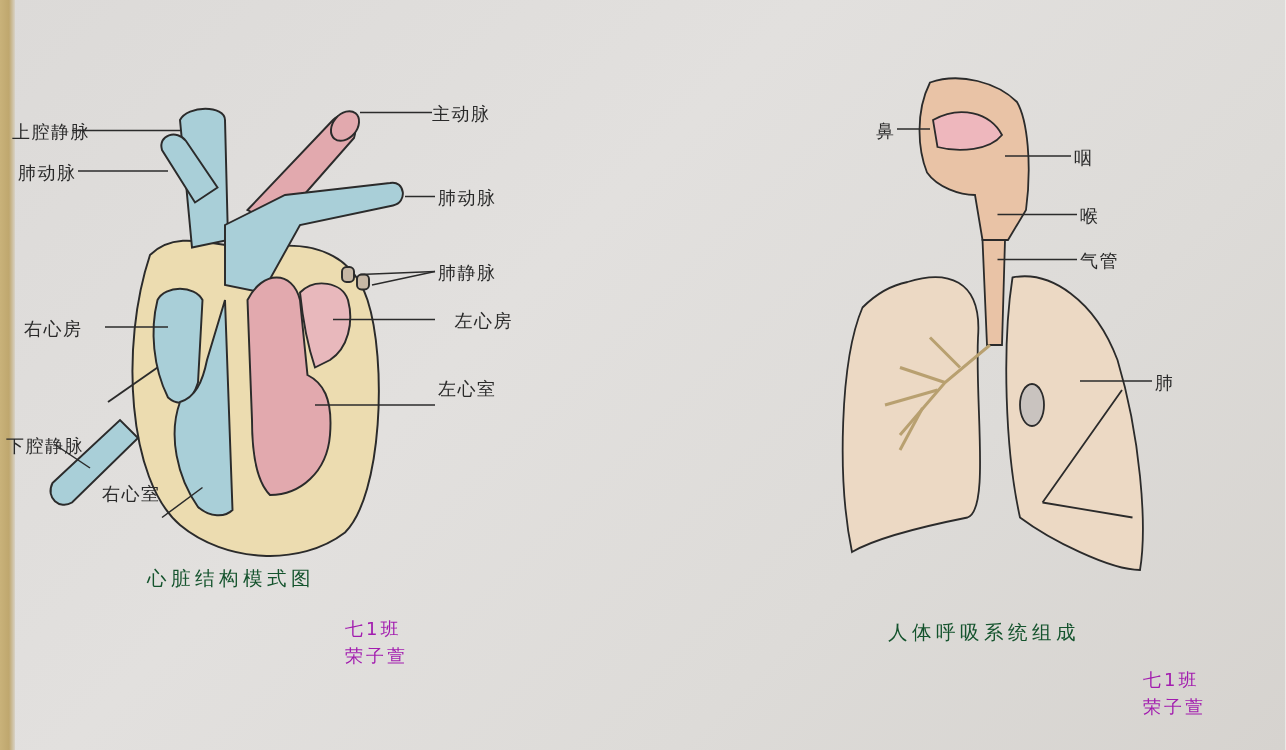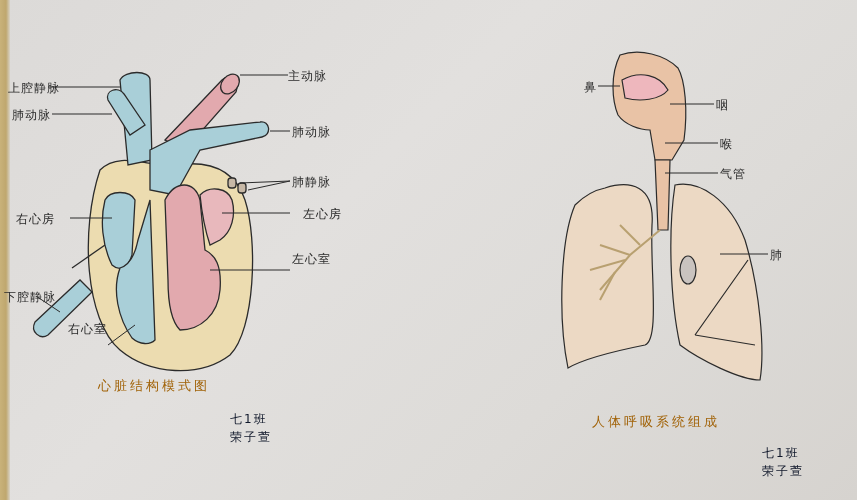--- a/index.html
+++ b/index.html
@@ -3,22 +3,22 @@
 <meta charset="utf-8">
 <style>
   html,body{margin:0;padding:0;}
   body{width:857px;height:500px;overflow:hidden;position:relative;
     background:linear-gradient(135deg,#dcdad8 0%,#e2e0de 40%,#dddbd8 70%,#d6d3cf 100%);
     font-family:"DejaVu Sans",sans-serif;}
   .binding-edge{position:absolute;left:0;top:0;width:10px;height:500px;
     background:linear-gradient(90deg,#c9b27a,#bfa76e 60%,#d8d2c6);}
   svg.art{position:absolute;left:0;top:0;}
   .lbl{position:absolute;font-size:12px;color:#2a2a2a;letter-spacing:1px;white-space:nowrap;}
-  .cap{position:absolute;font-size:13px;color:#a16207;letter-spacing:3px;white-space:nowrap;}
-  .sig{position:absolute;font-size:12px;color:#0f172a;letter-spacing:2px;line-height:18px;}
+  .cap{position:absolute;font-size:13px;color:#14532d;letter-spacing:3px;white-space:nowrap;}
+  .sig{position:absolute;font-size:12px;color:#a21caf;letter-spacing:2px;line-height:18px;}
 </style>
 </head>
 <body>
 
 <div class="binding-edge"></div>
 
 <svg class="art" width="857" height="500" viewBox="0 0 857 500">
   <g stroke="#2b2b2b" stroke-width="1.3" fill="none">
 
     <path d="M100,170 C80,230 85,320 120,350 C150,375 200,378 230,355 C255,330 258,240 245,200 C235,170 210,160 175,165 C150,168 120,150 100,170 Z" fill="#ecdcb0"></path>

